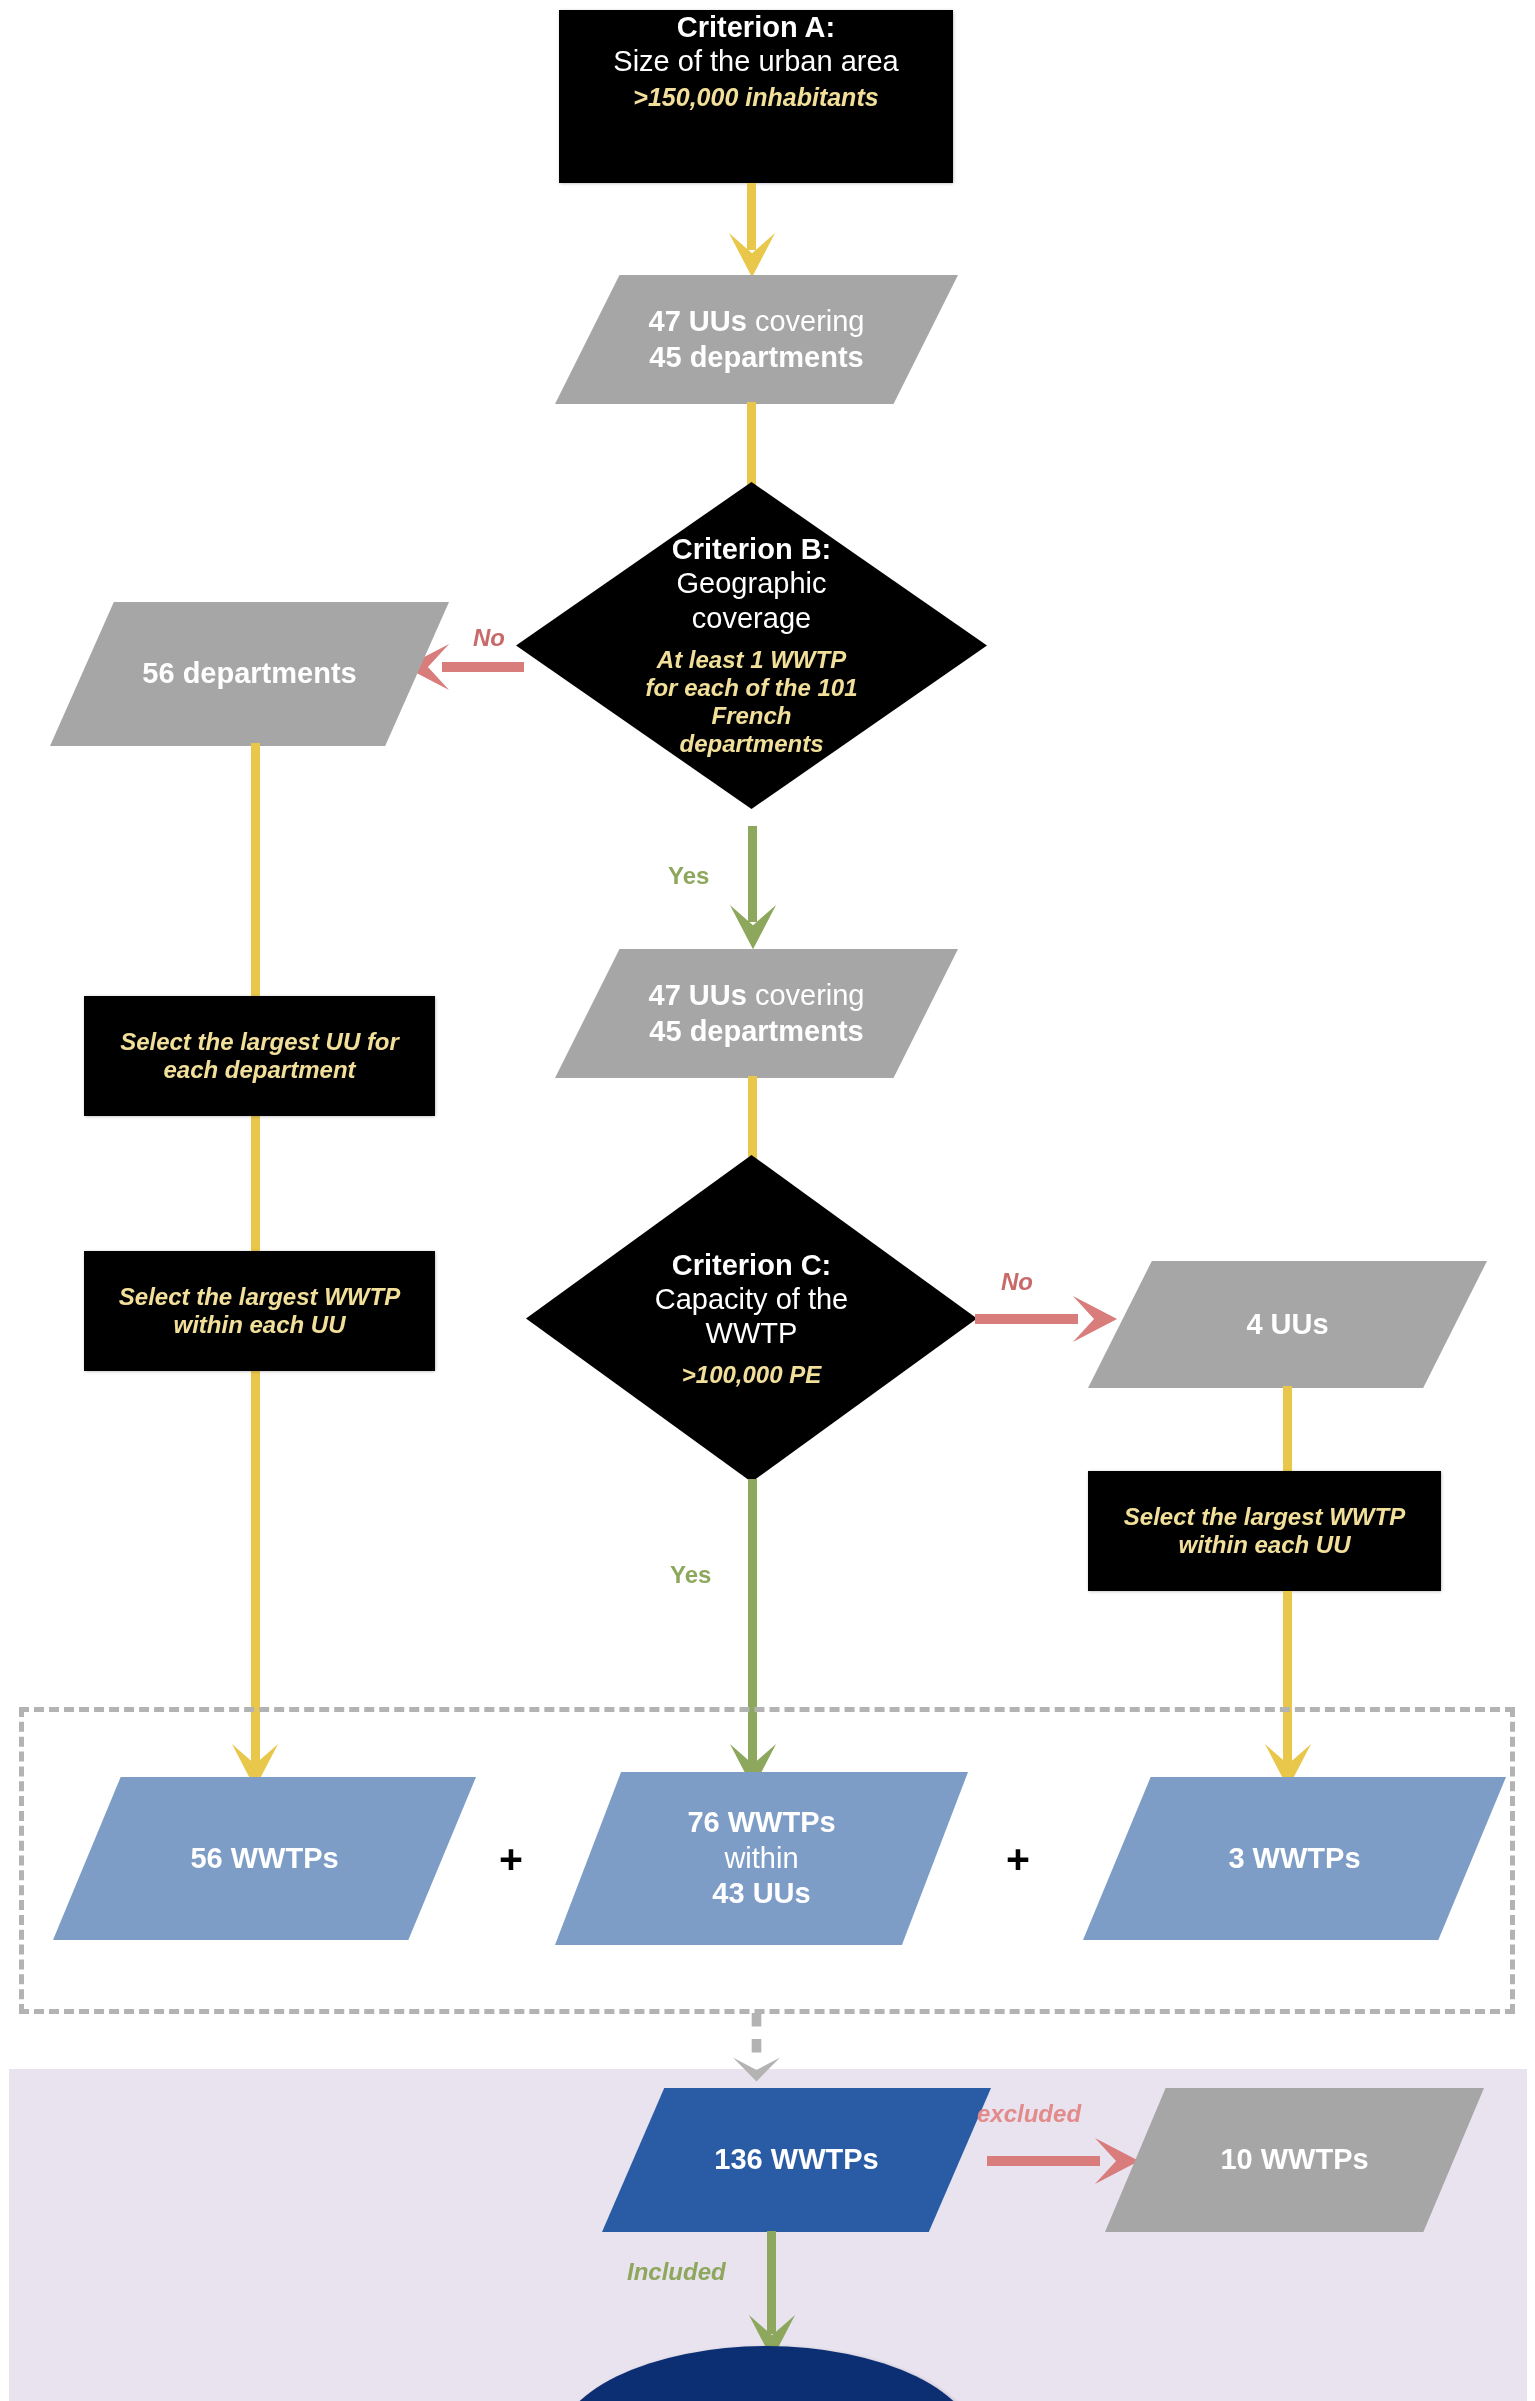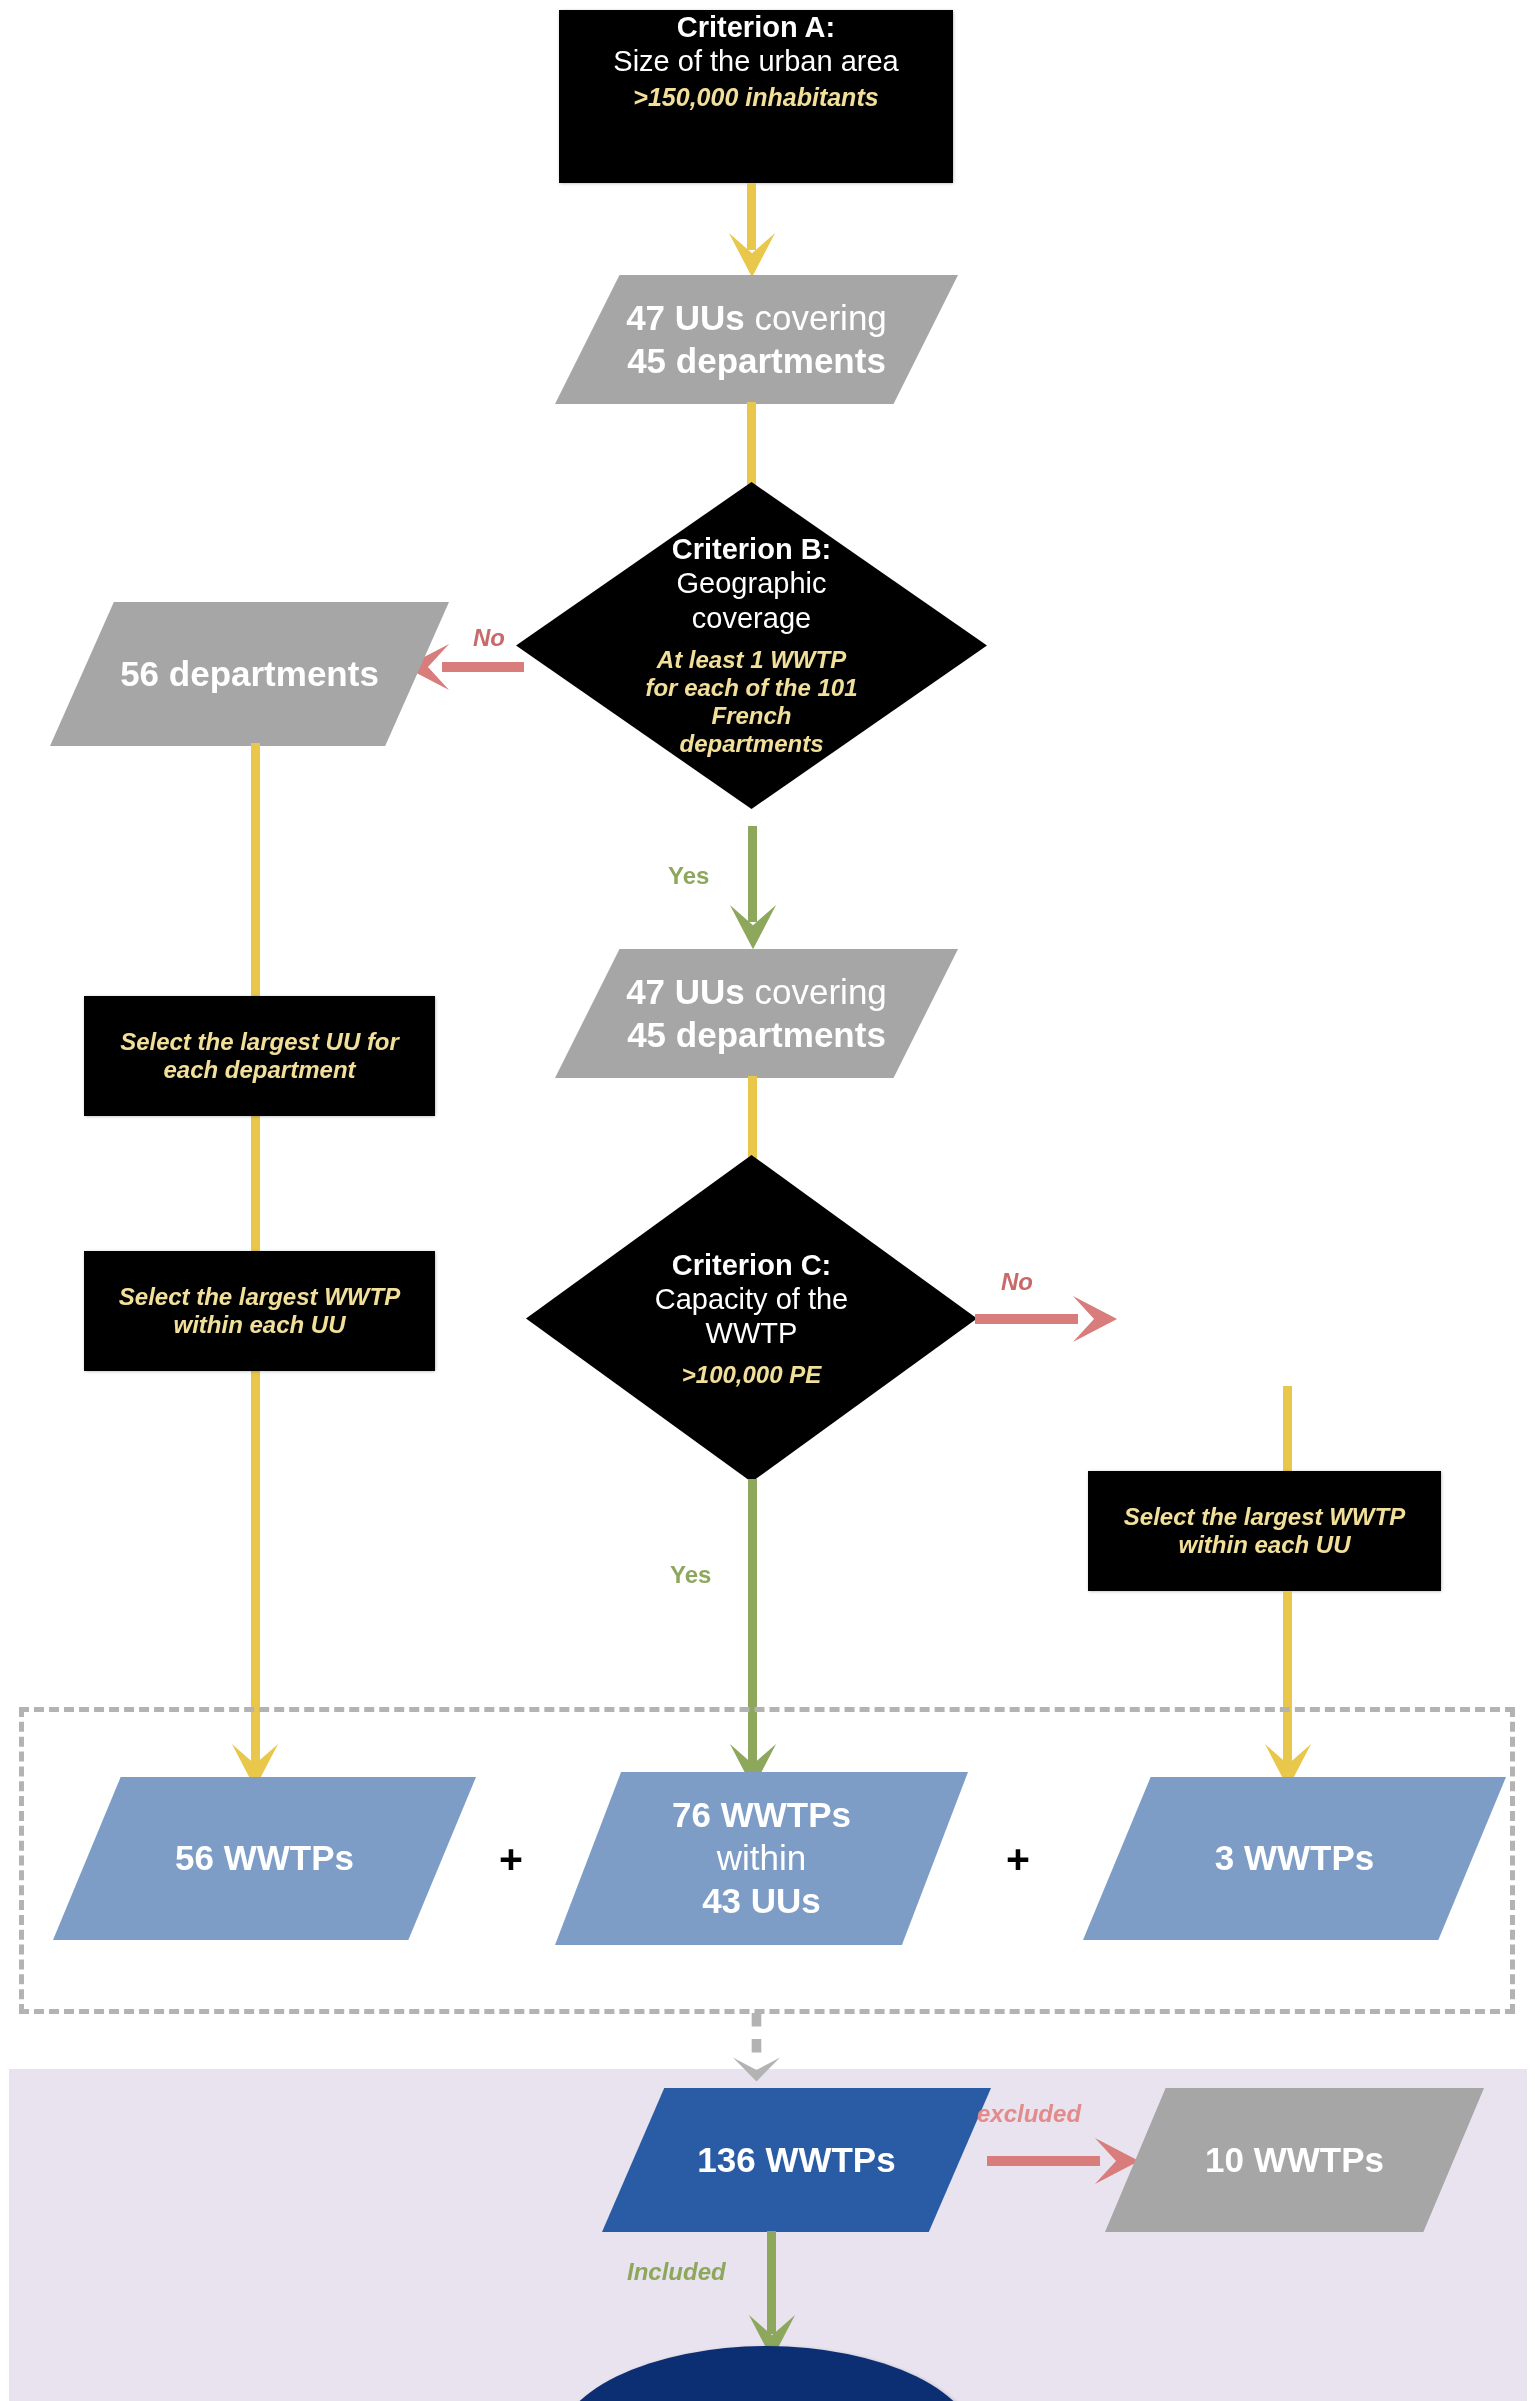--- a/index.html
+++ b/index.html
@@ -99,21 +99,21 @@
   .para .label {
     position: absolute;
     inset: 0;
     display: flex;
     flex-direction: column;
     align-items: center;
     justify-content: center;
     color: #ffffff;
     text-align: center;
     line-height: 1.22;
-    font-size: 35px;
+    font-size: 29px;
   }
   .para .p-bold { font-weight: bold; }
   .para .p-reg  { font-weight: normal; }
   .gray .shape  { background: #a6a6a6; }
   .blue .shape  { background: #7d9dc7; }
   .dblue .shape { background: #2a5ca5; }
   
   .ellipse {
     position: absolute;
     background: #0c2f74;
@@ -264,20 +264,26 @@
       <span class="d-it">&gt;100,000 PE</span>
     </div>
   </div>
 
   <div class="hline" style="left:975px; top:1314px; width:103px; height:9.6px; background:#d97c7c;"></div>
   <svg class="arrowhead" style="left:1071px; top:1294px;" width="48" height="50" viewBox="0 0 100 104">
     <path d="M96 52 L4 4 L48 52 L4 100 Z" fill="#d97c7c"></path>
   </svg>
   <div class="edgelabel lab-no" style="left:1001px; top:1268px;">No</div>
 
+  <div class="para gray" style="left:1088px; top:1261px; width:399px; height:127px;">
+    <div class="shape"></div>
+    <div class="label">
+      <span class="p-bold">4 UUs</span>
+    </div>
+  </div>
 
   <div class="vline" style="left:1283px; top:1386px; width:8.6px; height:89px; background:#e8c74a;"></div>
 
   <div class="node notebox" style="left:1088px; top:1471px; width:353px; height:120px;">
     <span class="t-note">Select the largest WWTP within each UU</span>
   </div>
 
   <div class="vline" style="left:1283px; top:1591px; width:8.6px; height:174px; background:#e8c74a;"></div>
   <svg class="arrowhead" style="left:1263px; top:1742px;" width="50" height="53" viewBox="0 0 104 110">
     <path d="M4 4 L52 96 L100 4 L52 46 Z" fill="#e8c74a"></path>

